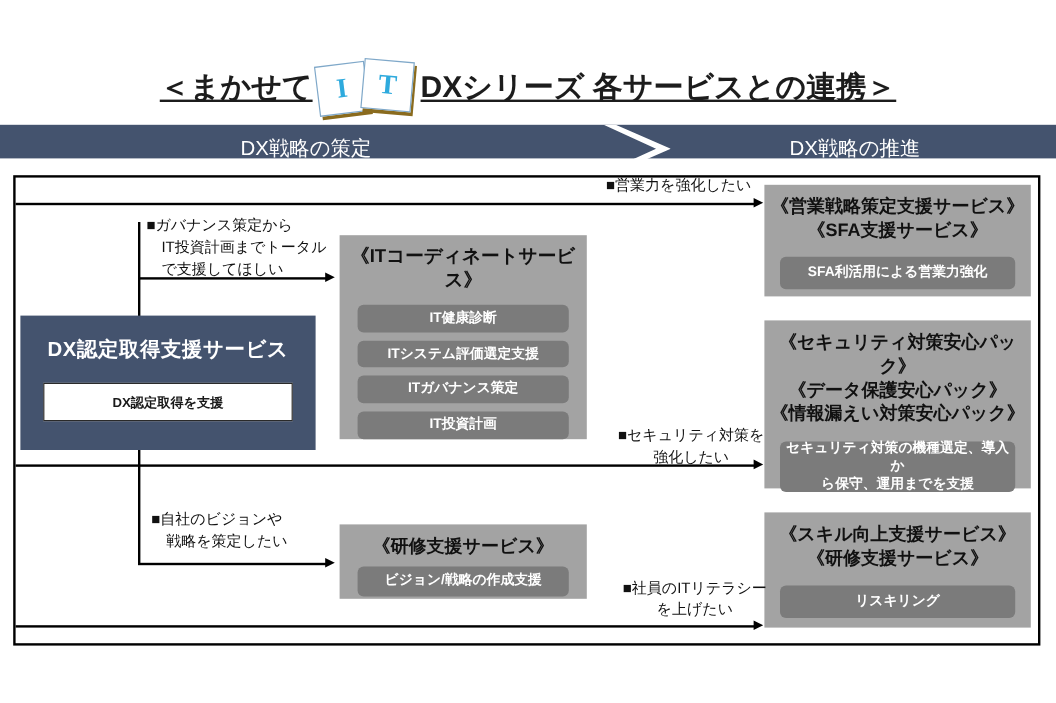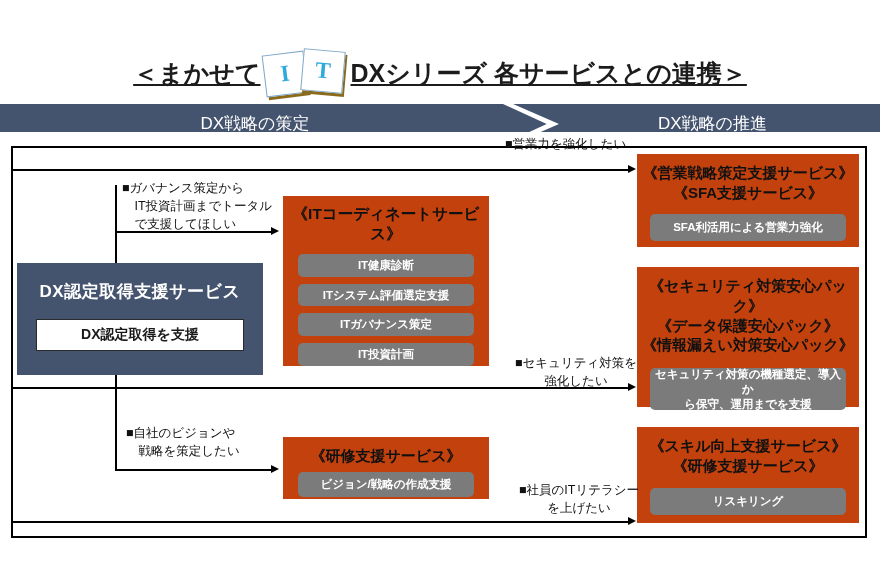--- a/index.html
+++ b/index.html
@@ -80,25 +80,25 @@
     display:flex;flex-direction:column;align-items:center;
     justify-content:flex-start;
   }
   .box-dark .hd{
     color:#ffffff;font-size:17px;font-weight:700;margin-top:17px;
     letter-spacing:.5px;
   }
   .white-pill{
     margin-top:16px;width:206px;height:30px;background:#ffffff;
     border:1px solid #2a2a2a;display:flex;align-items:center;
-    justify-content:center;font-size:14px;font-weight:700;color:#1a1a1a;
+    justify-content:center;font-size:11px;font-weight:700;color:#1a1a1a;
   }
 
   .box-blue{
-    position:absolute;background:#c2410c;
+    position:absolute;background:#a3a3a3;
     display:flex;flex-direction:column;align-items:center;
   }
   .box-blue .hd{
     font-size:15px;font-weight:700;color:#111111;text-align:center;
     line-height:1.32;margin-top:9px;
   }
   .gray-pill{
     background:#7b7b7b;color:#ffffff;border-radius:5px;
     display:flex;align-items:center;justify-content:center;
     font-size:11.5px;font-weight:700;text-align:center;line-height:1.3;
@@ -205,19 +205,19 @@
     <div class="hd" style="white-space: pre-line;">《スキル向上支援サービス》
 《研修支援サービス》</div>
     <div class="gray-pill" style="white-space: pre-line;">リスキリング</div>
   </div>
 
   <div class="anno" style="left: 122px; top: 180px; width: 170px; white-space: pre-line;">■ガバナンス策定から
 　IT投資計画までトータル
 　で支援してほしい</div>
   <div class="anno" style="left: 126px; top: 425px; width: 170px; white-space: pre-line; font-family: Liberation Serif, serif;">■自社のビジョンや
 　戦略を策定したい</div>
-  <div class="anno" style="left: 505px; top: 136px; width: 180px; white-space: pre-line;">■営業力を強化したい</div>
+  <div class="anno" style="left: 505px; top: 146px; width: 180px; white-space: pre-line;">■営業力を強化したい</div>
   <div class="anno ctr" style="left: 503px; top: 355px; width: 146px; white-space: pre-line;">■セキュリティ対策を
 強化したい</div>
   <div class="anno ctr" style="left: 503px; top: 482px; width: 152px; white-space: pre-line;">■社員のITリテラシー
 を上げたい</div>
 
 </div>
 
 </body></html>

